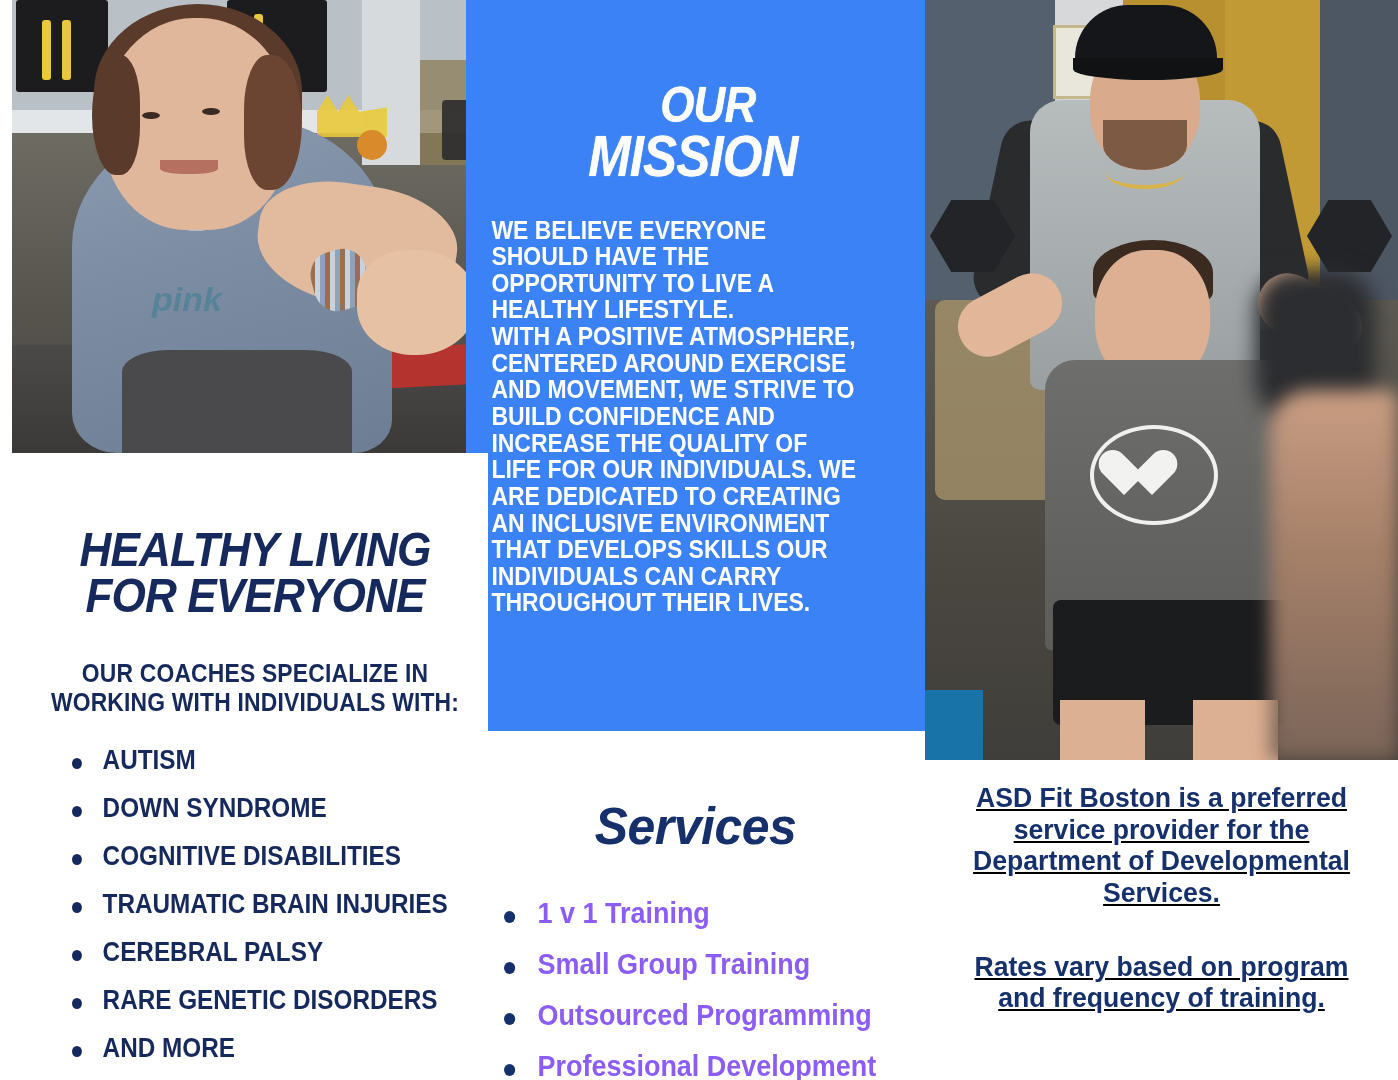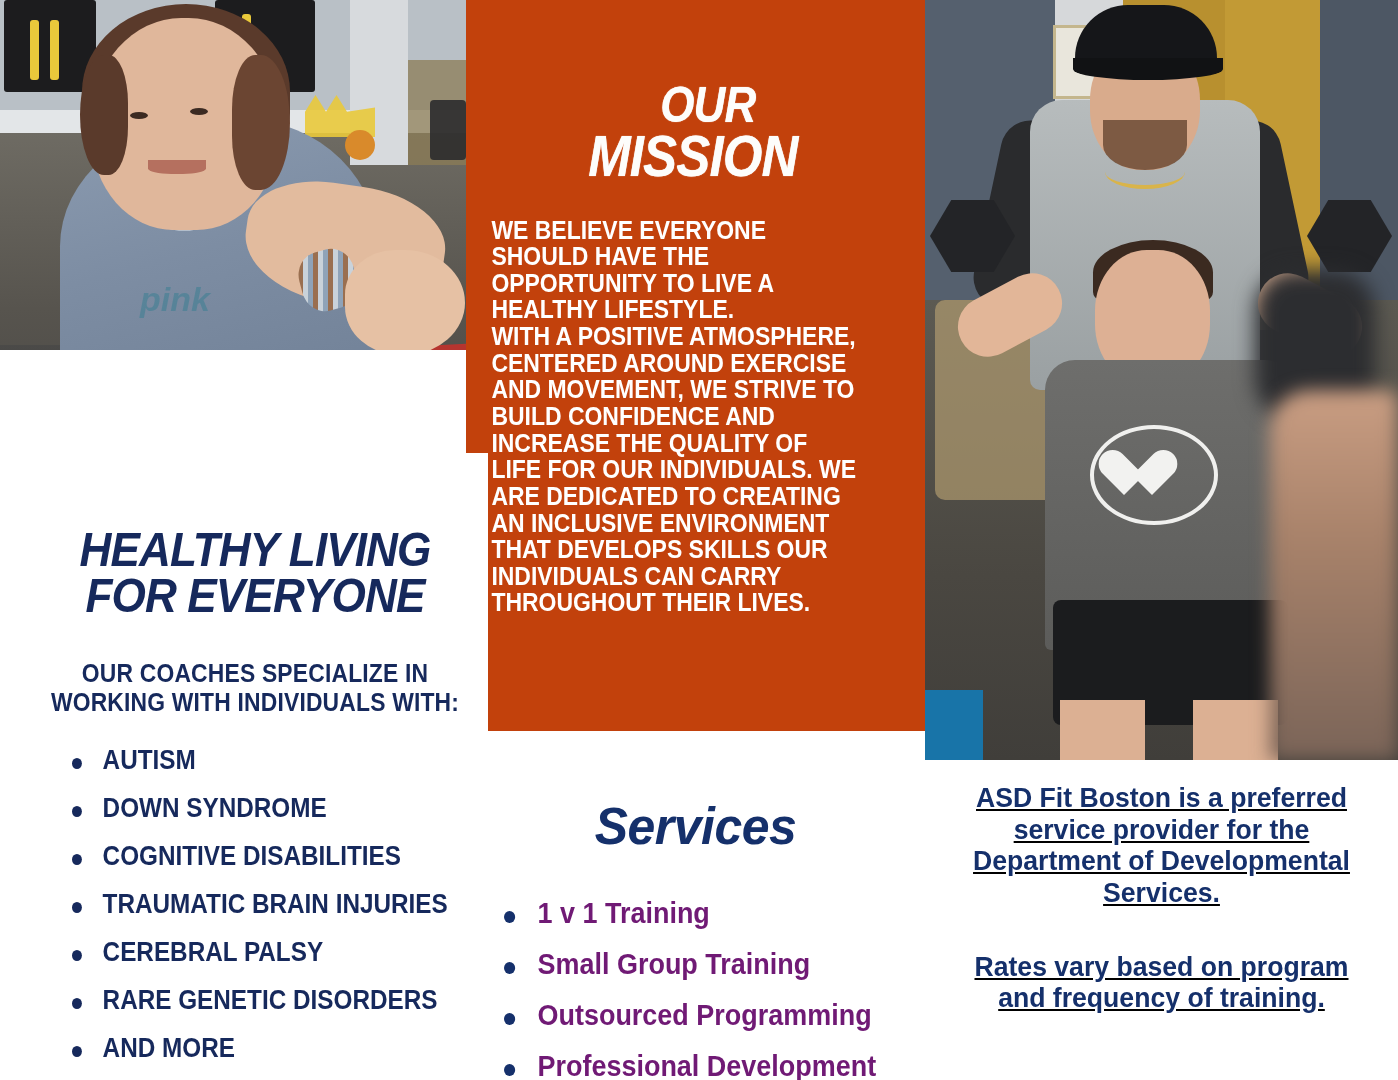--- a/index.html
+++ b/index.html
@@ -11,21 +11,21 @@
   }
   .poster{
     position:relative;
     width:1398px;height:1080px;
     background:#ffffff;
     overflow:hidden;
   }
 
   
   .photo-left{
-    position:absolute;left:0;top:0;width:466px;height:350px;
+    position:absolute;left:12px;top:0;width:466px;height:453px;
     overflow:hidden;background:#6d6a62;
   }
   .pl-wall{position:absolute;left:0;top:0;width:466px;height:132px;background:#b9c0c6;}
   .pl-wall2{position:absolute;left:0;top:110px;width:466px;height:30px;background:#e3e6e8;}
   .pl-floor{position:absolute;left:0;top:133px;width:466px;height:320px;
     background:linear-gradient(180deg,#6e6b63 0%,#57544e 55%,#4a4845 100%);}
   .pl-mat{position:absolute;left:0;top:345px;width:466px;height:110px;
     background:linear-gradient(180deg,#4b4a48 0%,#3a3937 100%);}
   .pl-matred{position:absolute;left:300px;top:348px;width:166px;height:40px;background:#c9302c;
     transform:skewY(-3deg);opacity:.85;}
@@ -132,21 +132,21 @@
     filter:blur(9px);border-radius:40px 10px 0 0;
   }
   .pr-blur2{
     position:absolute;left:330px;top:270px;width:120px;height:150px;
     background:#2c2d30;filter:blur(10px);border-radius:40px;
   }
 
   
   .mission{
     position:absolute;left:466px;top:0;width:459px;height:887px;
-    background:#c2410c;
+    background:#3b82f6;
     box-sizing:border-box;
     padding:0 20px;
   }
   .mission-title{
     color:#fdfdfb;
     font-family:"Liberation Sans", sans-serif;
     font-weight:700;font-style:italic;
     font-size:50px;line-height:0.94;
     letter-spacing:-1px;
     text-align:center;
@@ -226,21 +226,21 @@
     font-weight:700;font-style:italic;
     font-size:52px;
     text-align:center;
     padding-top:22px;
     letter-spacing:-0.5px;
     transform:scaleX(0.96);
   }
   .svc-list{
     list-style:none;
     margin:36px 0 0 0;padding:0 0 0 38px;
-    color:#701a75;
+    color:#8b5cf6;
     font-weight:700;
     font-size:29px;
     line-height:1.0;
   }
   .svc-list li{
     position:relative;
     padding-left:36px;
     margin-bottom:22px;
     transform:scaleX(0.93);
     transform-origin:left center;

